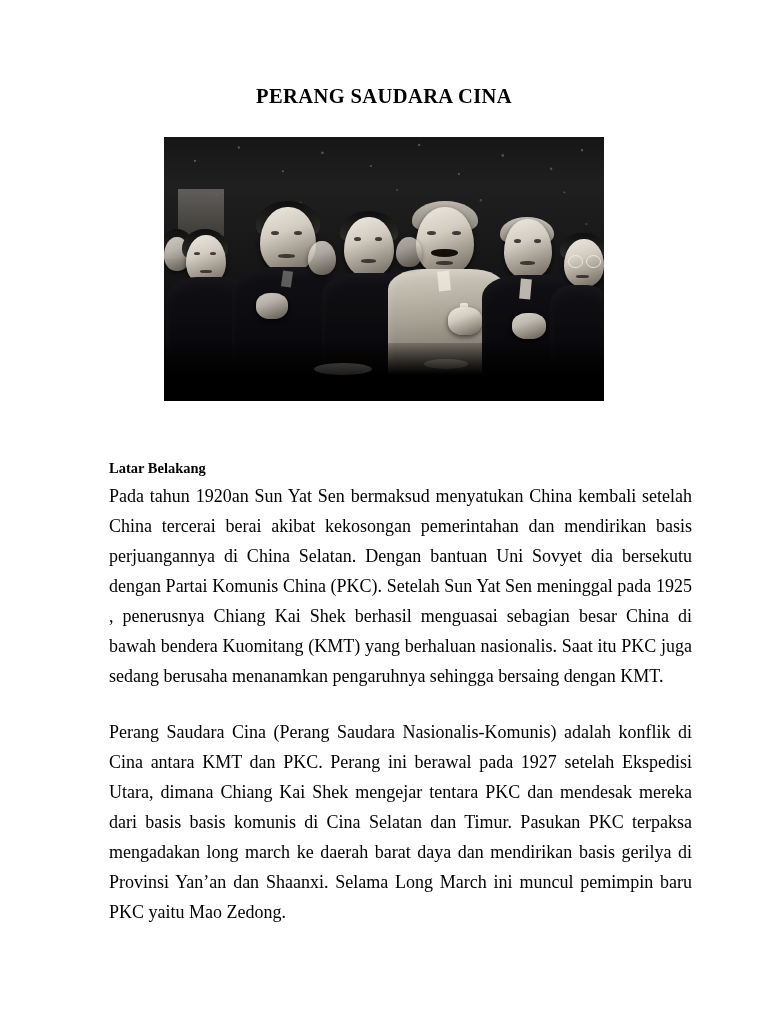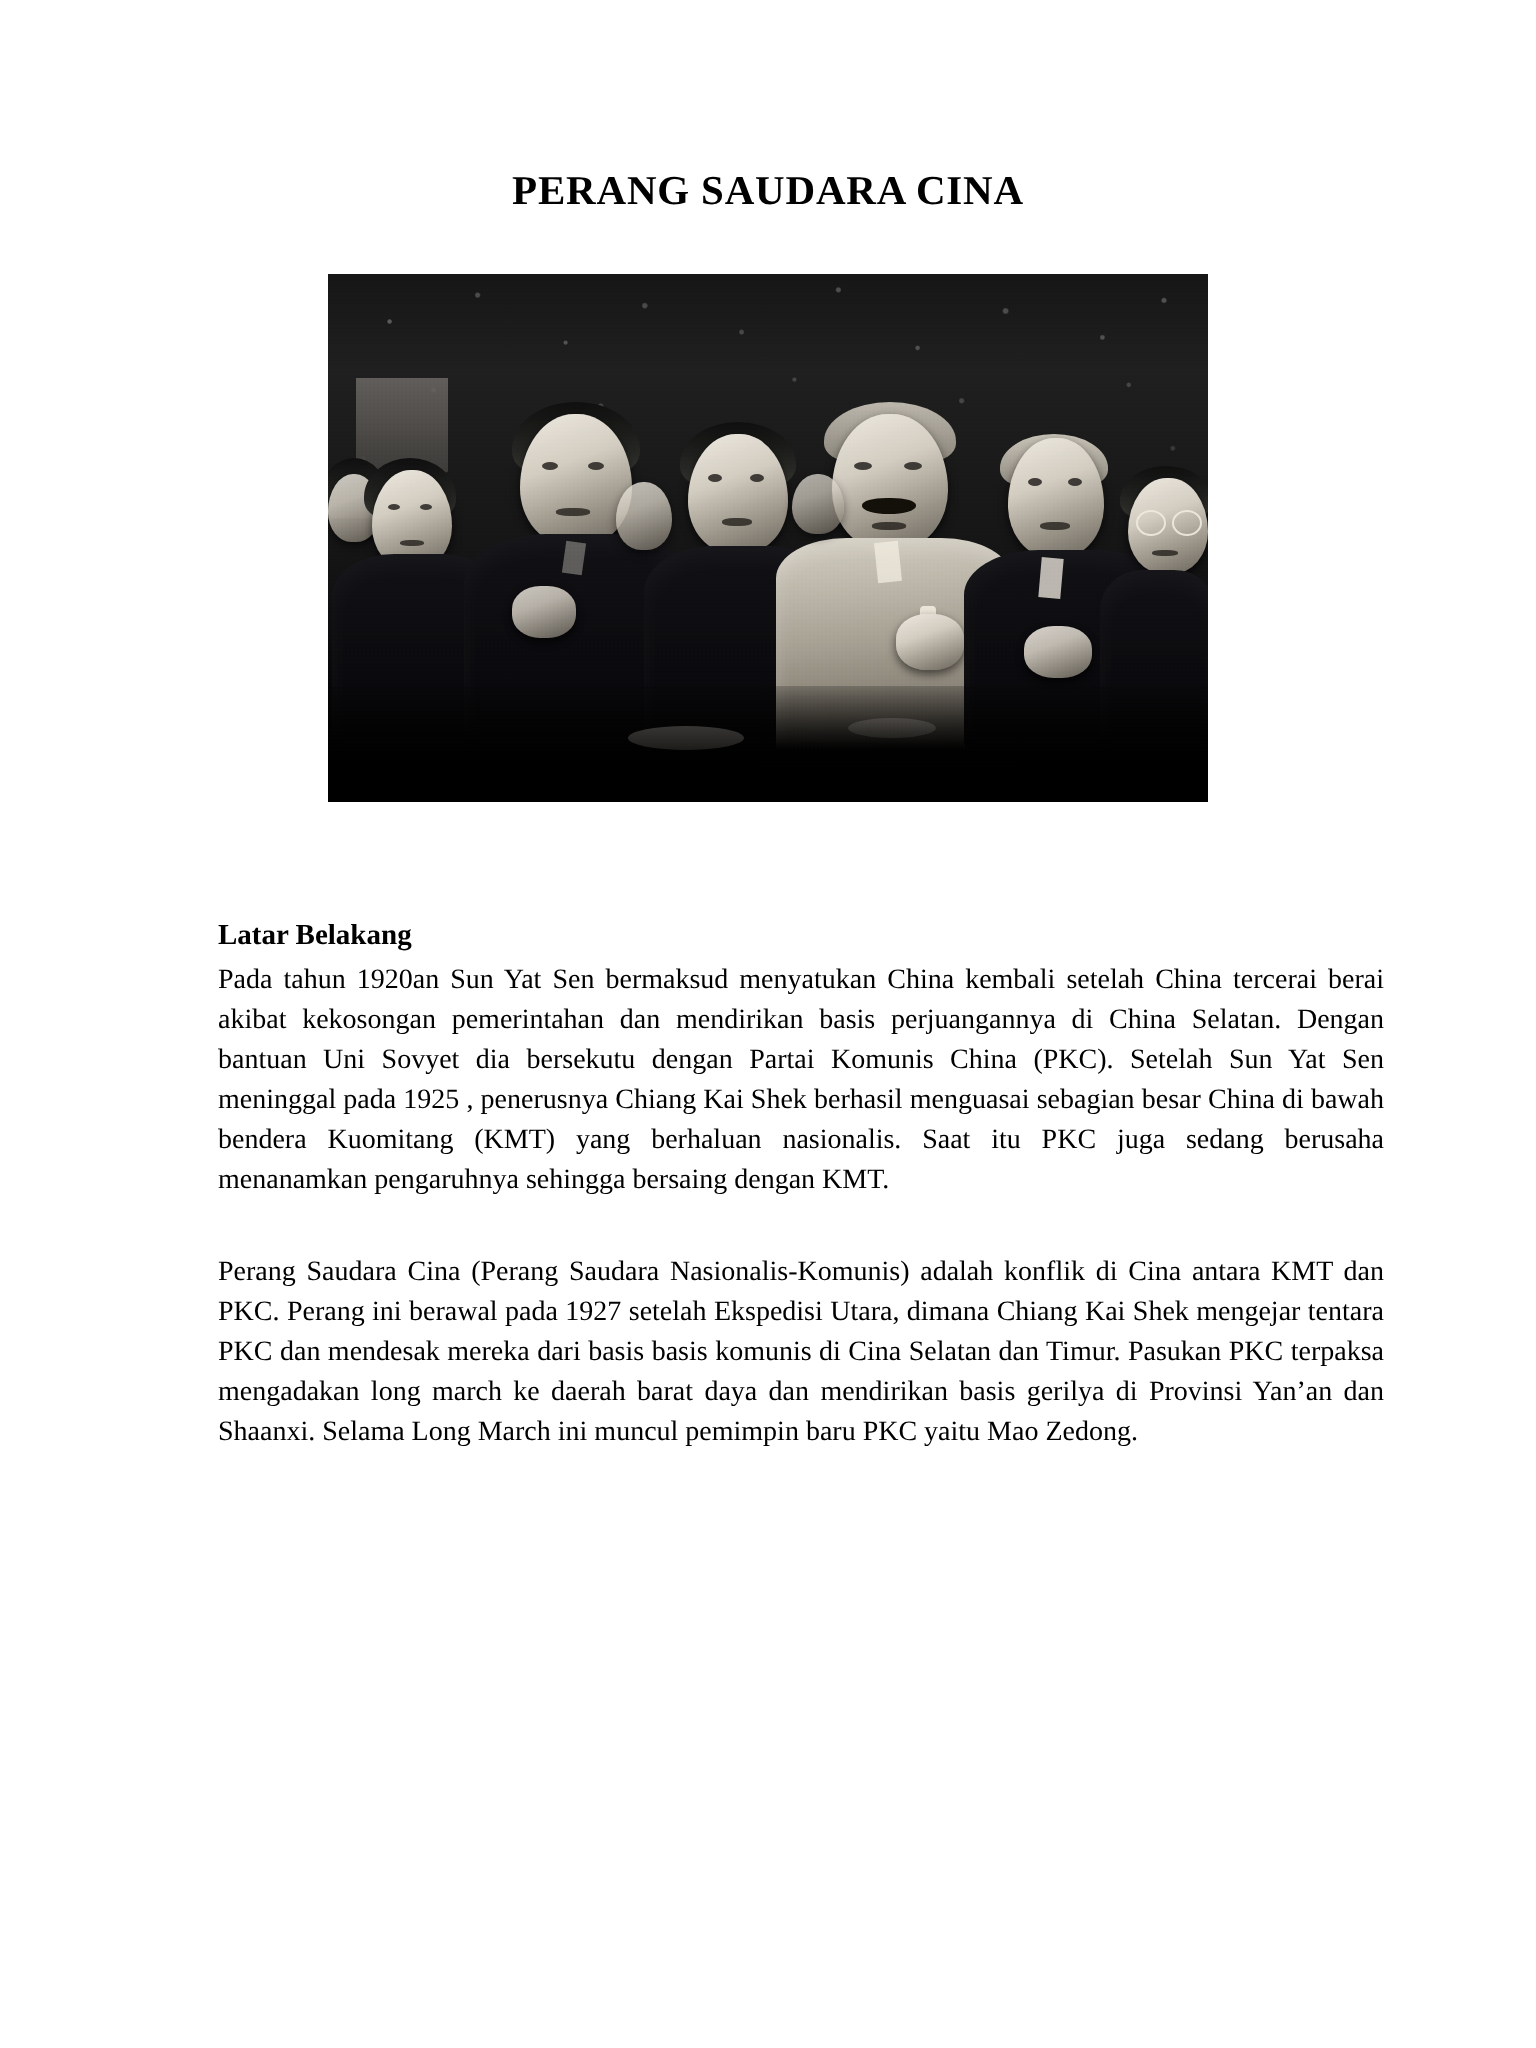--- a/index.html
+++ b/index.html
@@ -169,22 +169,22 @@
     width: 583px;
     margin-left: 16px;
   }
   .section-head {
     font-size: 14.5px;
     font-weight: bold;
     line-height: 26px;
     margin: 0;
   }
   p.para {
-    font-size: 14px;
-    line-height: 20px;
+    font-size: 18px;
+    line-height: 30px;
     margin: 0;
     text-align: justify;
     text-justify: inter-word;
   }
   p.para.last-line-justify {
     text-align-last: justify;
   }
   .gap-section {
     height: 26px;
   }

